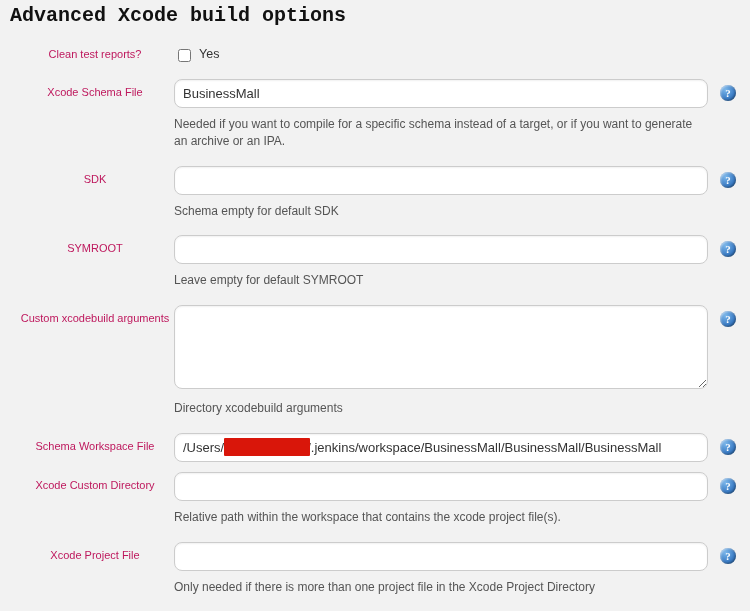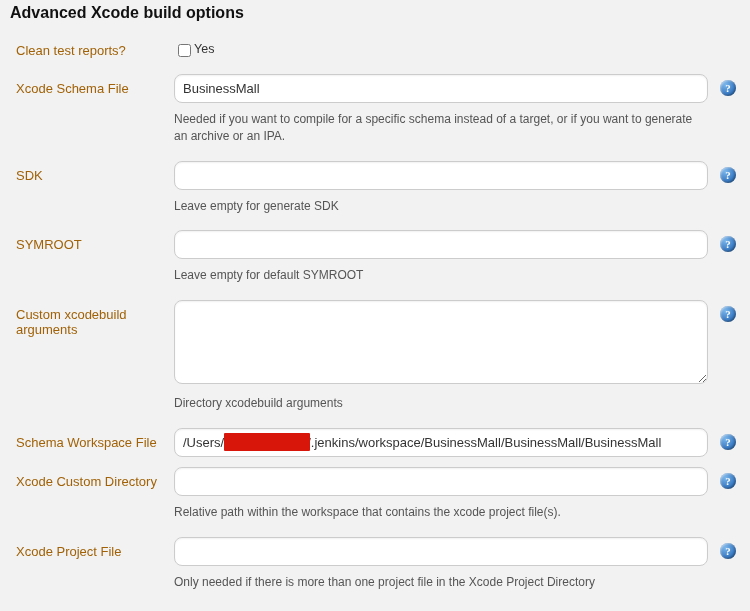--- a/index.html
+++ b/index.html
@@ -12,38 +12,40 @@
     width: 750px;
     height: 611px;
     overflow: hidden;
   }
   .page {
     padding: 4px 10px 0 10px;
     position: relative;
   }
   h3.title {
     margin: 0 0 14px 0;
-    font-size: 16px;
+    font-size: 20px;
     font-weight: bold;
     color: #111;
+    font-family: Liberation Mono, monospace;
   }
   .form {
     padding-left: 6px;
   }
   .row {
     display: flex;
     align-items: flex-start;
     margin-bottom: 2px;
   }
   .row .label-col {
     width: 158px;
     min-width: 158px;
     padding-top: 7px;
-    color: #a16207;
-    font-size: 13px;
+    color: #be185d;
+    font-size: 11px;
+    text-align: center;
   }
   .row .field-col {
     flex: 1 1 auto;
     padding-right: 8px;
   }
   .row .help-col {
     width: 24px;
     min-width: 24px;
     display: flex;
     align-items: flex-start;
@@ -82,20 +84,21 @@
   .hint {
     font-size: 12px;
     color: #555;
     margin: 6px 0 14px 0;
     line-height: 1.4;
   }
   .hint-row .label-col { padding-top: 0; }
   .checkbox-inline {
     display: flex;
     align-items: center;
+    gap: 5px;
     padding-top: 5px;
     padding-bottom: 12px;
   }
   .checkbox-inline input[type="checkbox"] {
     width: 13px; height: 13px;
   }
   .checkbox-inline .cb-label {
     font-size: 12.5px;
     color: #333;
     position: relative;
@@ -153,21 +156,21 @@
     <div class="row">
       <div class="label-col">SDK</div>
       <div class="field-col"><input type="text" value="" style=""></div>
       <div class="help-col">
           <div class="help-icon">?</div>
         </div>
     </div>
     <div class="row hint-row">
       <div class="label-col"></div>
       <div class="field-col">
-          <div class="hint">Leave empty for generate SDK</div>
+          <div class="hint">Schema empty for default SDK</div>
         </div>
       <div class="help-col"></div>
     </div>
 
     <div class="row">
       <div class="label-col">SYMROOT</div>
       <div class="field-col"><input type="text" value="" style=""></div>
       <div class="help-col">
           <div class="help-icon">?</div>
         </div>

